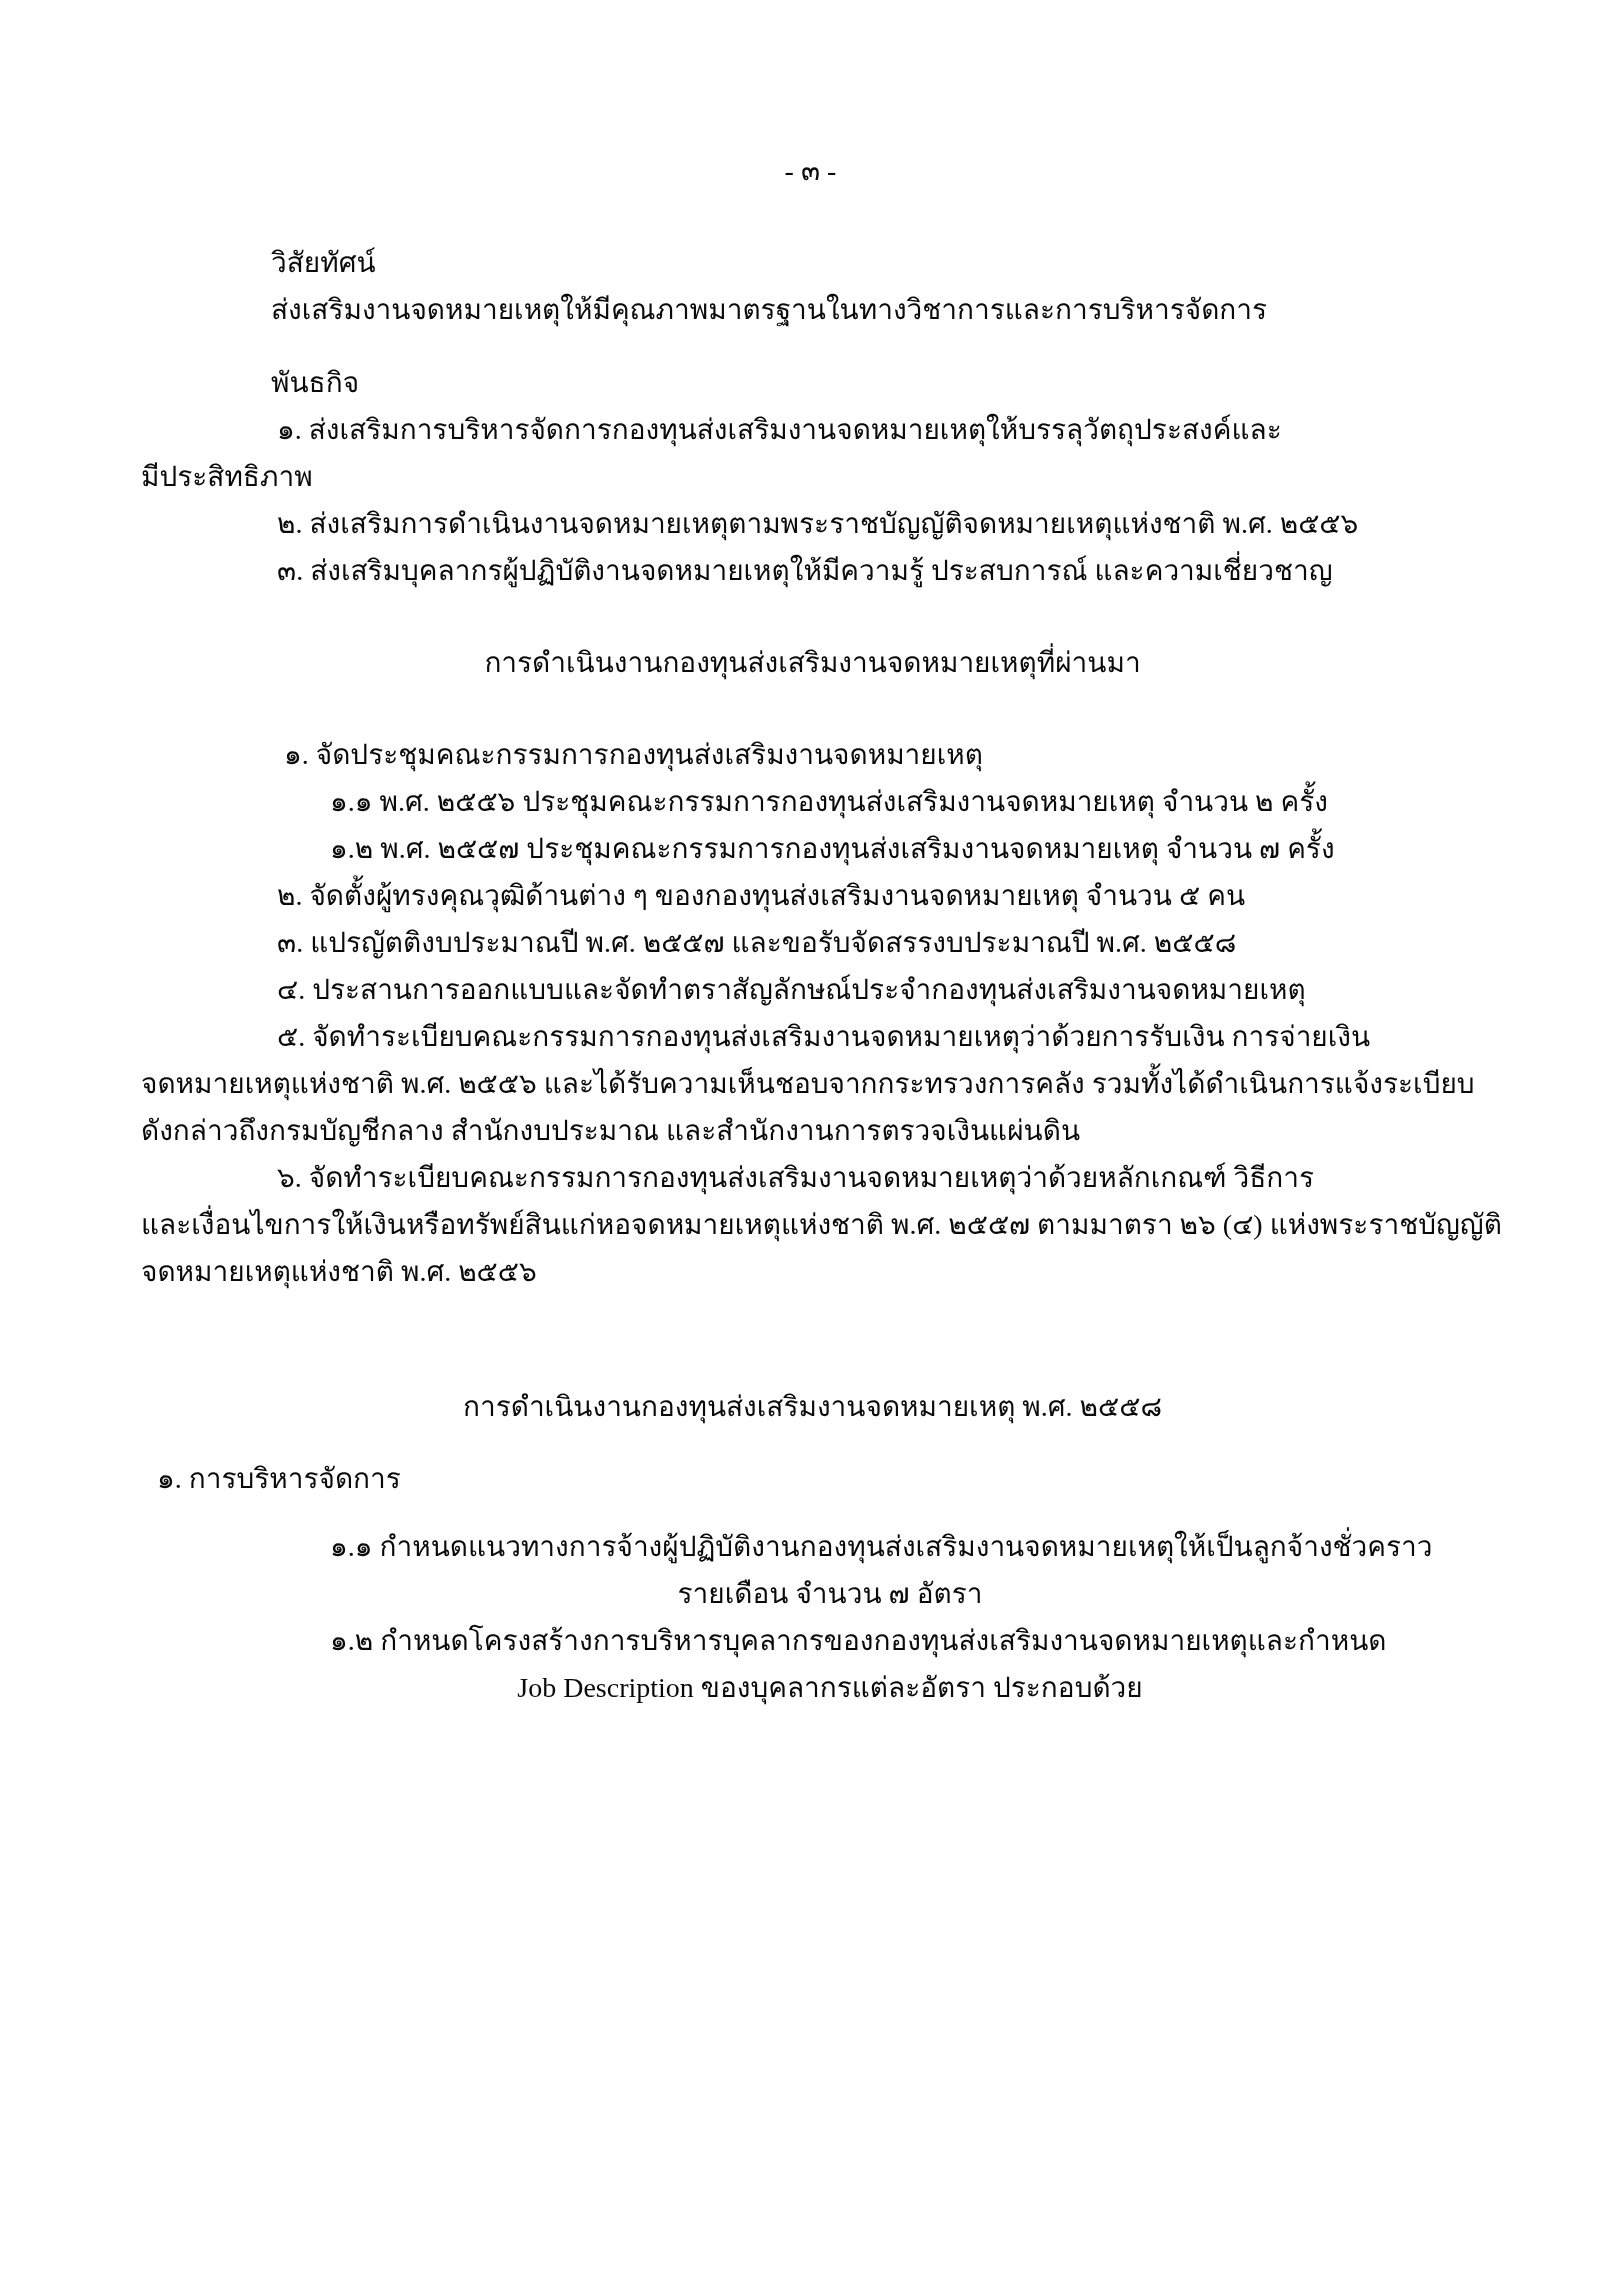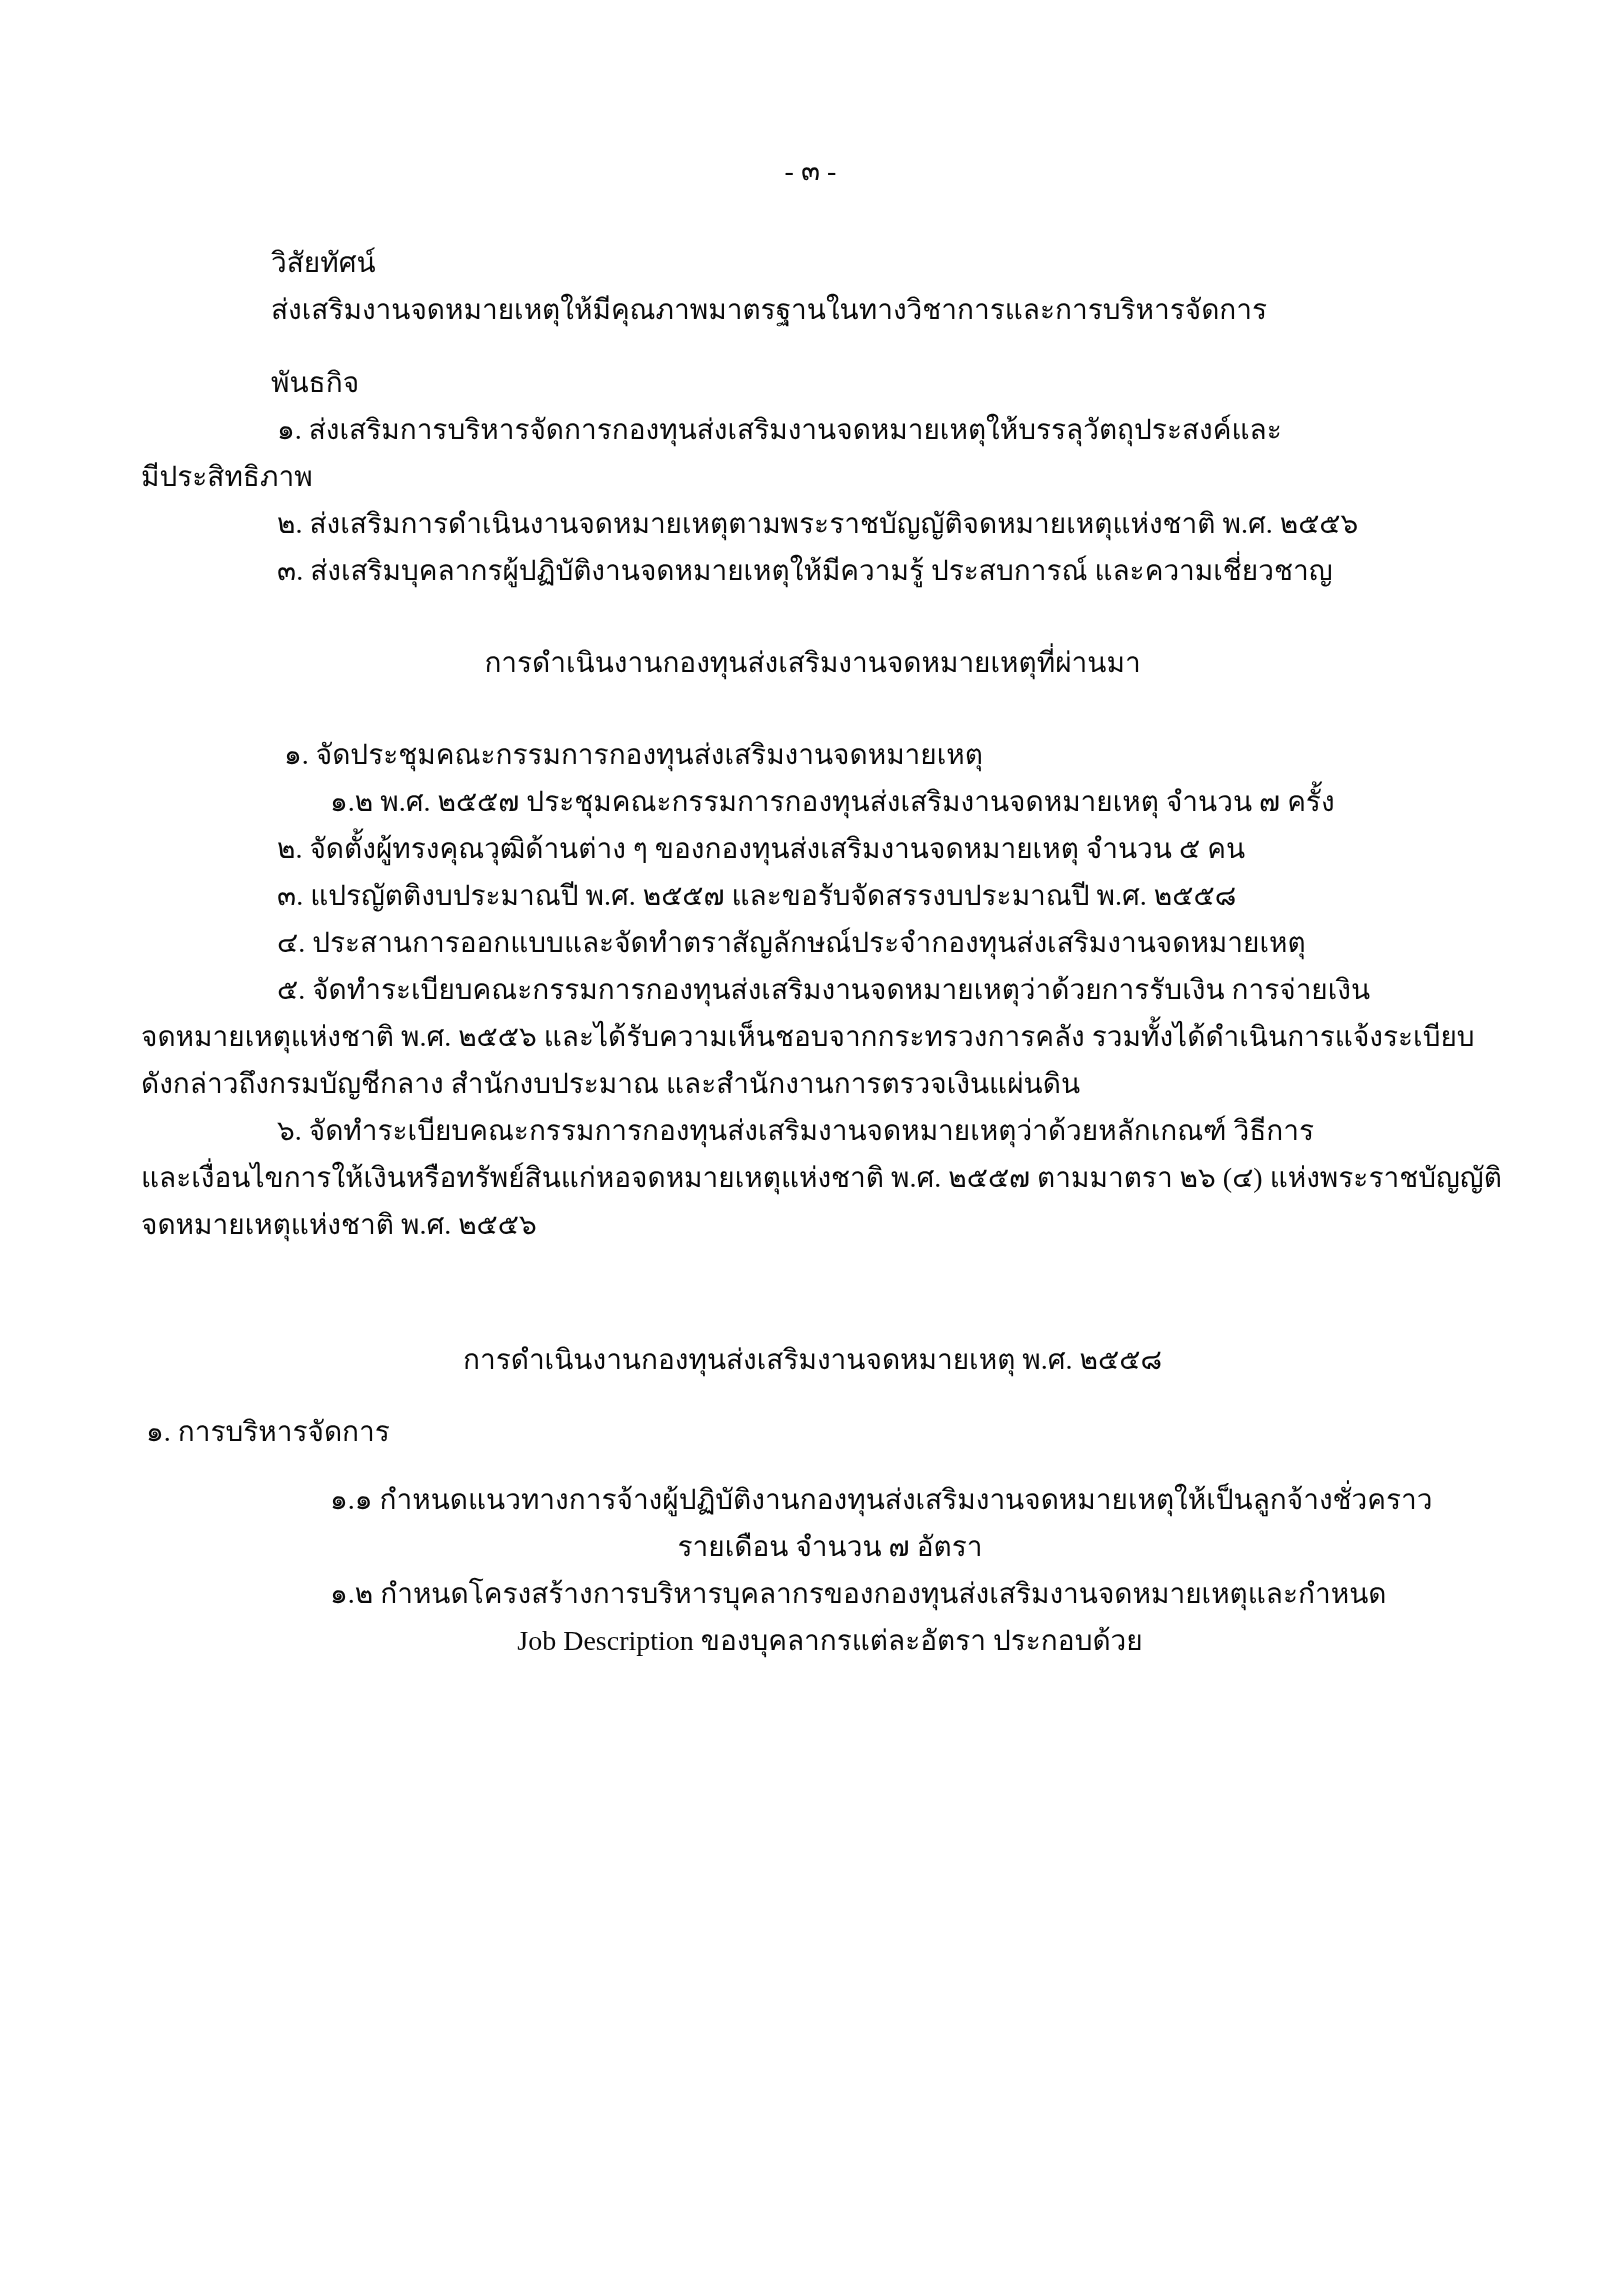--- a/index.html
+++ b/index.html
@@ -25,21 +25,21 @@
   }
   .b      { font-weight: normal; }
   .center { text-align: center; white-space: normal; }
   
   .i-none  { margin-left: 4px; }
   .i-head  { margin-left: 134px; }
   .i-item  { margin-left: 140px; }
   .i-item1b{ margin-left: 147px; }
   .i-item2 { margin-left: 193px; }
   .i-sub   { margin-left: 39px; text-align: center; }
-  .i-title { margin-left: 9px; }
+  .i-title { margin-left: 20px; }
   
   .sp-xs { margin-top: 21px; }
   .sp-sm { margin-top: 25.5px; }
   .sp-md { margin-top: 45px; }
   .sp-lg { margin-top: 88px; }
 </style>
 </head>
 <body>
 
 <div class="page">
@@ -47,20 +47,21 @@
   <div id="doc-body">
       <div class="tline b i-head sp-md">วิสัยทัศน์</div>
       <div class="tline i-head">ส่งเสริมงานจดหมายเหตุให้มีคุณภาพมาตรฐานในทางวิชาการและการบริหารจัดการ</div>
       <div class="tline b i-head sp-sm">พันธกิจ</div>
       <div class="tline i-item">๑. ส่งเสริมการบริหารจัดการกองทุนส่งเสริมงานจดหมายเหตุให้บรรลุวัตถุประสงค์และ</div>
       <div class="tline i-none">มีประสิทธิภาพ</div>
       <div class="tline i-item">๒. ส่งเสริมการดำเนินงานจดหมายเหตุตามพระราชบัญญัติจดหมายเหตุแห่งชาติ พ.ศ. ๒๕๕๖</div>
       <div class="tline i-item">๓. ส่งเสริมบุคลากรผู้ปฏิบัติงานจดหมายเหตุให้มีความรู้ ประสบการณ์ และความเชี่ยวชาญ</div>
       <div class="tline b center i-none sp-md">การดำเนินงานกองทุนส่งเสริมงานจดหมายเหตุที่ผ่านมา</div>
       <div class="tline i-item1b sp-md">๑. จัดประชุมคณะกรรมการกองทุนส่งเสริมงานจดหมายเหตุ</div>
+      <div class="tline i-item2">๑.๑ พ.ศ. ๒๕๕๖ ประชุมคณะกรรมการกองทุนส่งเสริมงานจดหมายเหตุ จำนวน ๒ ครั้ง</div>
       <div class="tline i-item2">๑.๒ พ.ศ. ๒๕๕๗ ประชุมคณะกรรมการกองทุนส่งเสริมงานจดหมายเหตุ จำนวน ๗ ครั้ง</div>
       <div class="tline i-item">๒. จัดตั้งผู้ทรงคุณวุฒิด้านต่าง ๆ ของกองทุนส่งเสริมงานจดหมายเหตุ จำนวน ๕ คน</div>
       <div class="tline i-item">๓. แปรญัตติงบประมาณปี พ.ศ. ๒๕๕๗ และขอรับจัดสรรงบประมาณปี พ.ศ. ๒๕๕๘</div>
       <div class="tline i-item">๔. ประสานการออกแบบและจัดทำตราสัญลักษณ์ประจำกองทุนส่งเสริมงานจดหมายเหตุ</div>
       <div class="tline i-item">๕. จัดทำระเบียบคณะกรรมการกองทุนส่งเสริมงานจดหมายเหตุว่าด้วยการรับเงิน การจ่ายเงิน</div>
       <div class="tline i-none">จดหมายเหตุแห่งชาติ พ.ศ. ๒๕๕๖ และได้รับความเห็นชอบจากกระทรวงการคลัง รวมทั้งได้ดำเนินการแจ้งระเบียบ</div>
       <div class="tline i-none">ดังกล่าวถึงกรมบัญชีกลาง สำนักงบประมาณ และสำนักงานการตรวจเงินแผ่นดิน</div>
       <div class="tline i-item">๖. จัดทำระเบียบคณะกรรมการกองทุนส่งเสริมงานจดหมายเหตุว่าด้วยหลักเกณฑ์ วิธีการ</div>
       <div class="tline i-none">และเงื่อนไขการให้เงินหรือทรัพย์สินแก่หอจดหมายเหตุแห่งชาติ พ.ศ. ๒๕๕๗ ตามมาตรา ๒๖ (๔) แห่งพระราชบัญญัติ</div>
       <div class="tline i-none">จดหมายเหตุแห่งชาติ พ.ศ. ๒๕๕๖</div>

